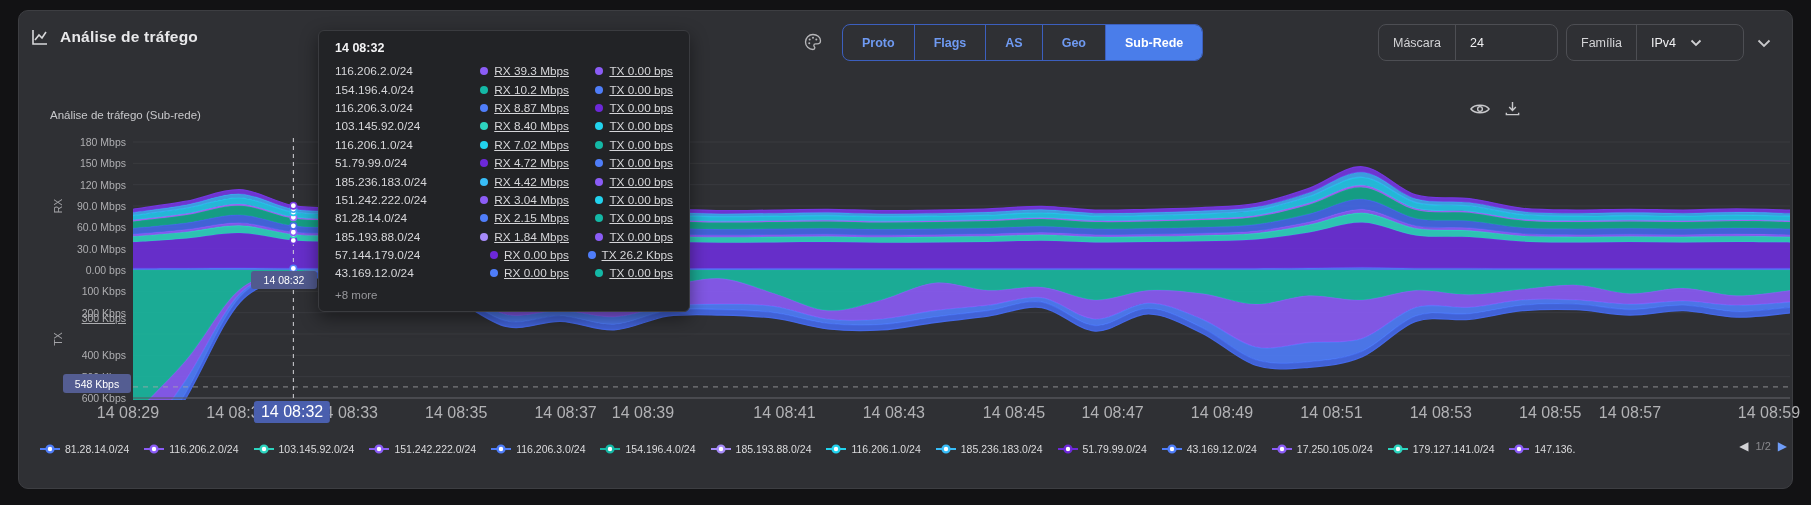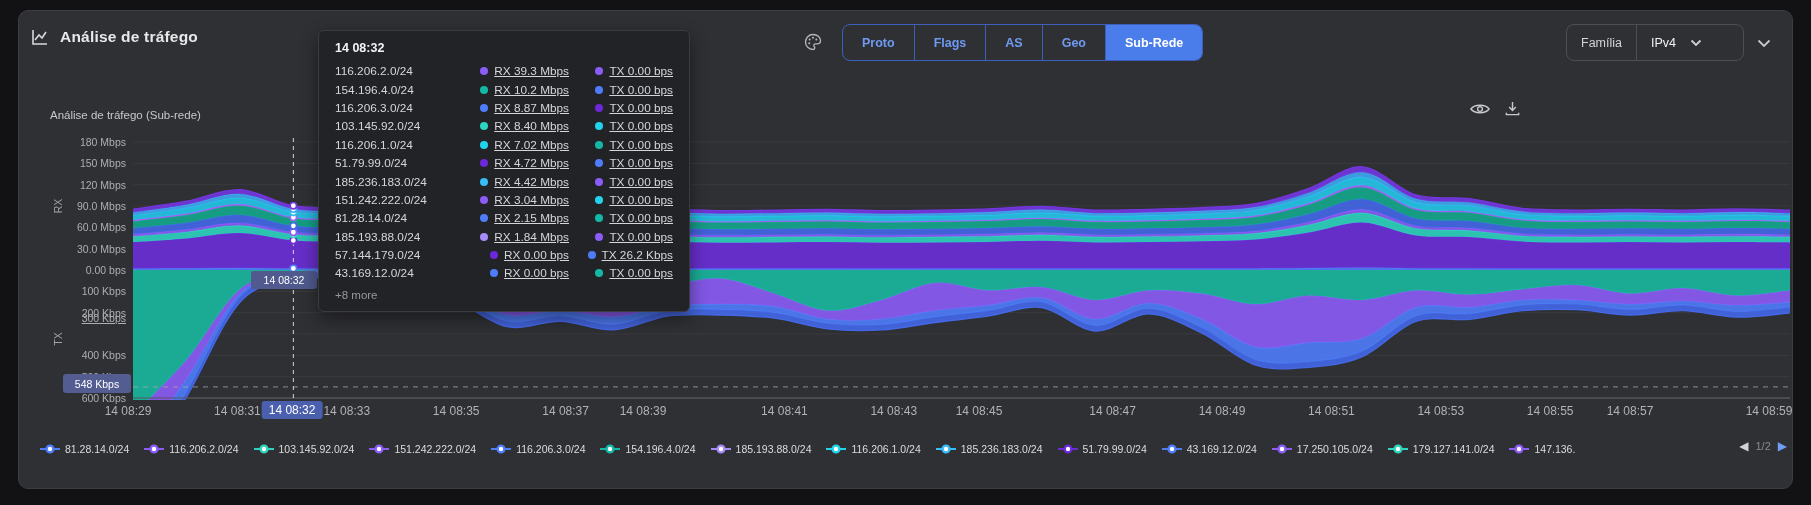--- a/index.html
+++ b/index.html
@@ -21,21 +21,21 @@
   .ctrl-box{position:absolute;top:24px;height:37px;border:1px solid #4d4e53;border-radius:8px;display:flex;
             align-items:stretch;box-sizing:border-box;background:#2f3034;overflow:hidden;}
   .ctrl-label{display:flex;align-items:center;padding:0 14px;font-size:12.5px;color:#d3d3d6;border-right:1px solid #4d4e53;}
   .ctrl-value{display:flex;align-items:center;padding:0 14px;font-size:12.5px;color:#f0f0f2;flex:1;gap:14px;}
   .collapse-btn{position:absolute;left:1752px;top:31px;width:24px;height:24px;display:flex;align-items:center;justify-content:center;cursor:pointer;}
   
   .subtitle{position:absolute;left:50px;top:109px;font-size:11.5px;color:#c8c8cb;}
   .chart-actions{position:absolute;left:1470px;top:100px;display:flex;gap:14px;align-items:center;}
   .ylab{position:absolute;width:86px;left:40px;text-align:right;font-size:10.5px;color:#aeaeb1;}
   .axlab{position:absolute;left:51px;font-size:10.5px;color:#a4a4a8;transform:rotate(-90deg);transform-origin:center;}
-  .xlab{position:absolute;top:404px;font-size:12px;color:#b2b2b5;transform:translateX(-50%);white-space:nowrap;}
+  .xlab{position:absolute;top:404px;font-size:16px;color:#b2b2b5;transform:translateX(-50%);white-space:nowrap;}
   .xlab.hl{background:#4a5fae;color:#fff;padding:2px 7px;border-radius:3px;top:401px;z-index:4;}
   .badge{position:absolute;background:#545d92;color:#fff;font-size:10.5px;border-radius:3px;
          display:flex;align-items:center;justify-content:center;z-index:3;}
   #plot{position:absolute;left:133px;top:130px;}
   
   .tooltip{position:absolute;left:318px;top:30px;width:372px;background:#222326;border:1px solid #3a3b3f;
            border-radius:6px;box-shadow:0 6px 18px rgba(0,0,0,.45);padding:10px 16px 10px;z-index:6;box-sizing:border-box;}
   .tt-head{font-size:12.5px;font-weight:700;color:#f3f3f5;margin-bottom:7px;}
   .tt-row{display:flex;align-items:center;height:18.4px;font-size:11.8px;color:#d6d6d9;}
   .tt-name{flex:1;}
@@ -81,20 +81,24 @@
 
   <div class="segs" id="views">
       <button class="seg">Proto</button>
       <button class="seg">Flags</button>
       <button class="seg">AS</button>
       <button class="seg">Geo</button>
       <button class="seg active">Sub-Rede</button>
     </div>
 
 
+  <div class="ctrl-box" style="left:1378px;width:180px;">
+    <div class="ctrl-label">Máscara</div>
+    <div class="ctrl-value">24</div>
+  </div>
 
   <div class="ctrl-box" style="left:1566px;width:178px;">
     <div class="ctrl-label">Família</div>
     <div class="ctrl-value">
       <span>IPv4</span>
       <svg width="12" height="8" viewBox="0 0 12 8">
         <path d="M1.5 1.5 L6 6 L10.5 1.5" stroke="#d0d0d3" stroke-width="1.8" fill="none"></path>
       </svg>
     </div>
   </div>
@@ -137,21 +141,21 @@
   <div id="xlabs">
       <div class="xlab" style="left: 128px;">14 08:29</div>
       <div class="xlab" style="left: 237.4px;">14 08:31</div>
       <div class="xlab hl" style="left: 292.1px;">14 08:32</div>
       <div class="xlab" style="left: 346.8px;">14 08:33</div>
       <div class="xlab" style="left: 456.2px;">14 08:35</div>
       <div class="xlab" style="left: 565.6px;">14 08:37</div>
       <div class="xlab" style="left: 643px;">14 08:39</div>
       <div class="xlab" style="left: 784.4px;">14 08:41</div>
       <div class="xlab" style="left: 893.8px;">14 08:43</div>
-      <div class="xlab" style="left: 979px;">14 08:45</div>
+      <div class="xlab" style="left: 1014px;">14 08:45</div>
       <div class="xlab" style="left: 1112.6px;">14 08:47</div>
       <div class="xlab" style="left: 1222px;">14 08:49</div>
       <div class="xlab" style="left: 1331.4px;">14 08:51</div>
       <div class="xlab" style="left: 1440.8px;">14 08:53</div>
       <div class="xlab" style="left: 1550.2px;">14 08:55</div>
       <div class="xlab" style="left: 1630px;">14 08:57</div>
       <div class="xlab" style="left: 1769px;">14 08:59</div>
     </div>
 
   <div class="badge" style="left:63px;top:374px;width:68px;height:19px;">548 Kbps</div>

